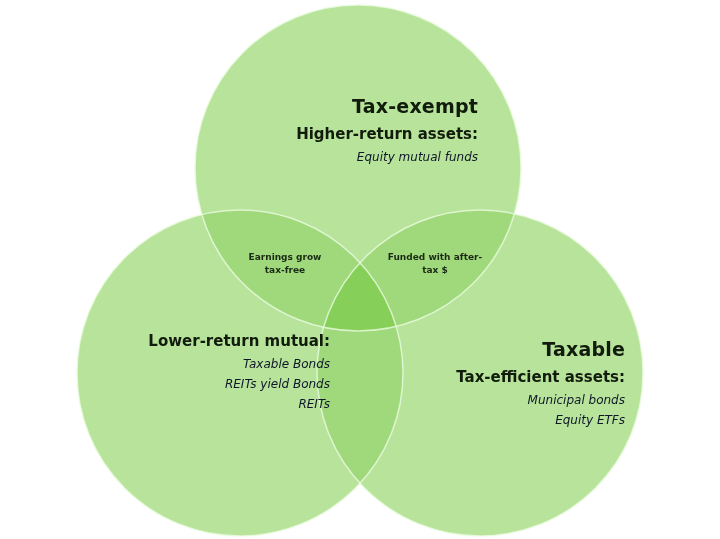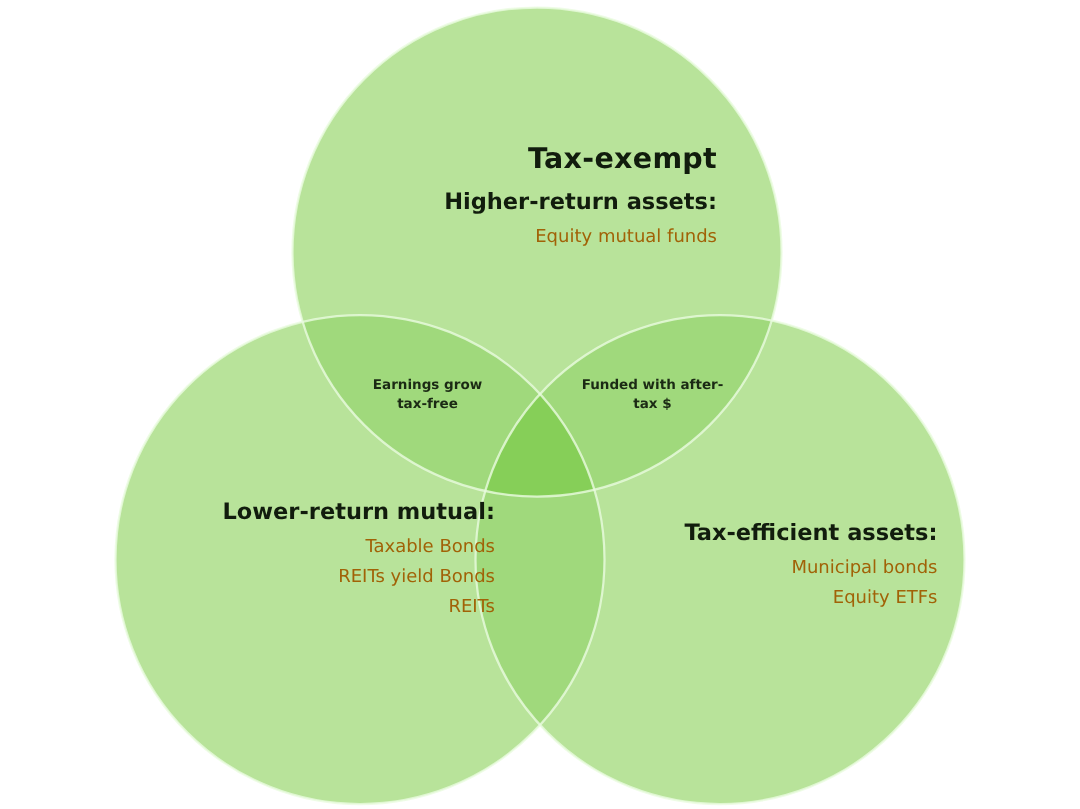--- a/index.html
+++ b/index.html
@@ -2,21 +2,21 @@
 <html><head>
   <meta charset="utf-8">
   <style>
     html, body { margin: 0; padding: 0; background: #ffffff; }
     body { width: 720px; height: 539px; position: relative; overflow: hidden;
            font-family: "DejaVu Sans", sans-serif; }
     svg.venn { position: absolute; left: 0; top: 0; }
     .lbl { position: absolute; text-align: right; color: #111c0d; }
     .title { font-weight: bold; font-size: 19px; letter-spacing: 0.2px; }
     .sub { font-weight: bold; font-size: 15px; margin-top: 8px; }
-    .item { font-size: 12px; color: #a16207; line-height: 20px; }
+    .item { font-size: 12px; color: #0f172a; line-height: 20px; font-style: italic; }
     .items { margin-top: 4px; }
     .ov { position: absolute; text-align: center; font-weight: bold; font-size: 9px;
           line-height: 13px; color: #1b2a14; width: 110px; }
   </style>
 </head>
 <body>
 
 <svg class="venn" width="720" height="539" viewBox="0 0 720 539">
   <defs>
     <clipPath id="clipTop">
@@ -71,20 +71,21 @@
 <div class="lbl" style="left:100px; top:324px; width:230px;">
   <div class="sub">Lower-return mutual:</div>
   <div class="items">
     <div class="item">Taxable Bonds</div>
     <div class="item">REITs yield Bonds</div>
     <div class="item">REITs</div>
   </div>
 </div>
 
 <div class="lbl" style="left:405px; top:338px; width:220px;">
+  <div class="title">Taxable</div>
   <div class="sub">Tax-efficient assets:</div>
   <div class="items">
     <div class="item">Municipal bonds</div>
     <div class="item">Equity ETFs</div>
   </div>
 </div>
 
 <div class="ov" style="left:230px; top:251px;">
   <div>Earnings grow</div>
   <div>tax-free</div>

